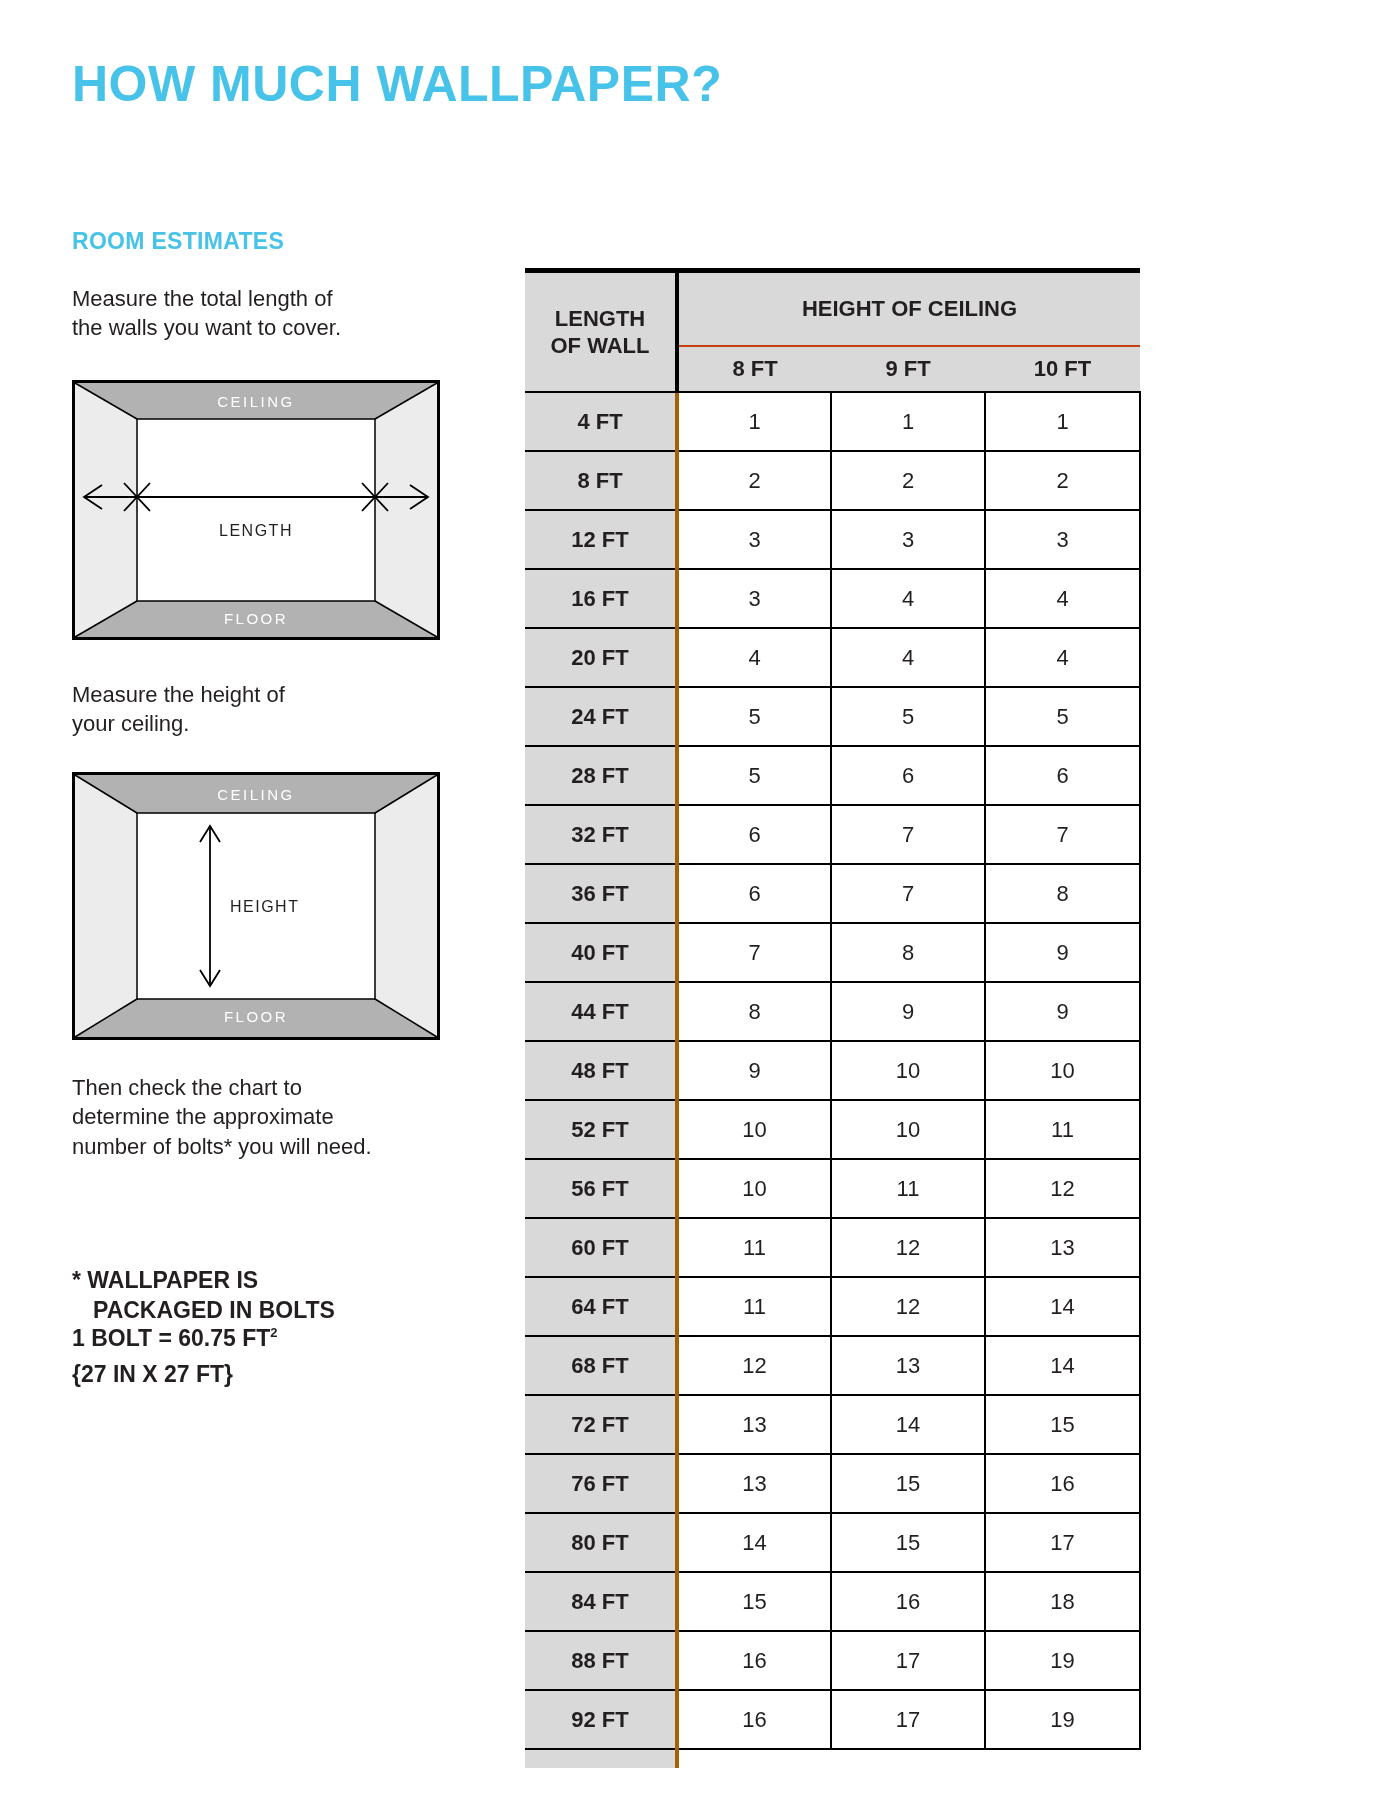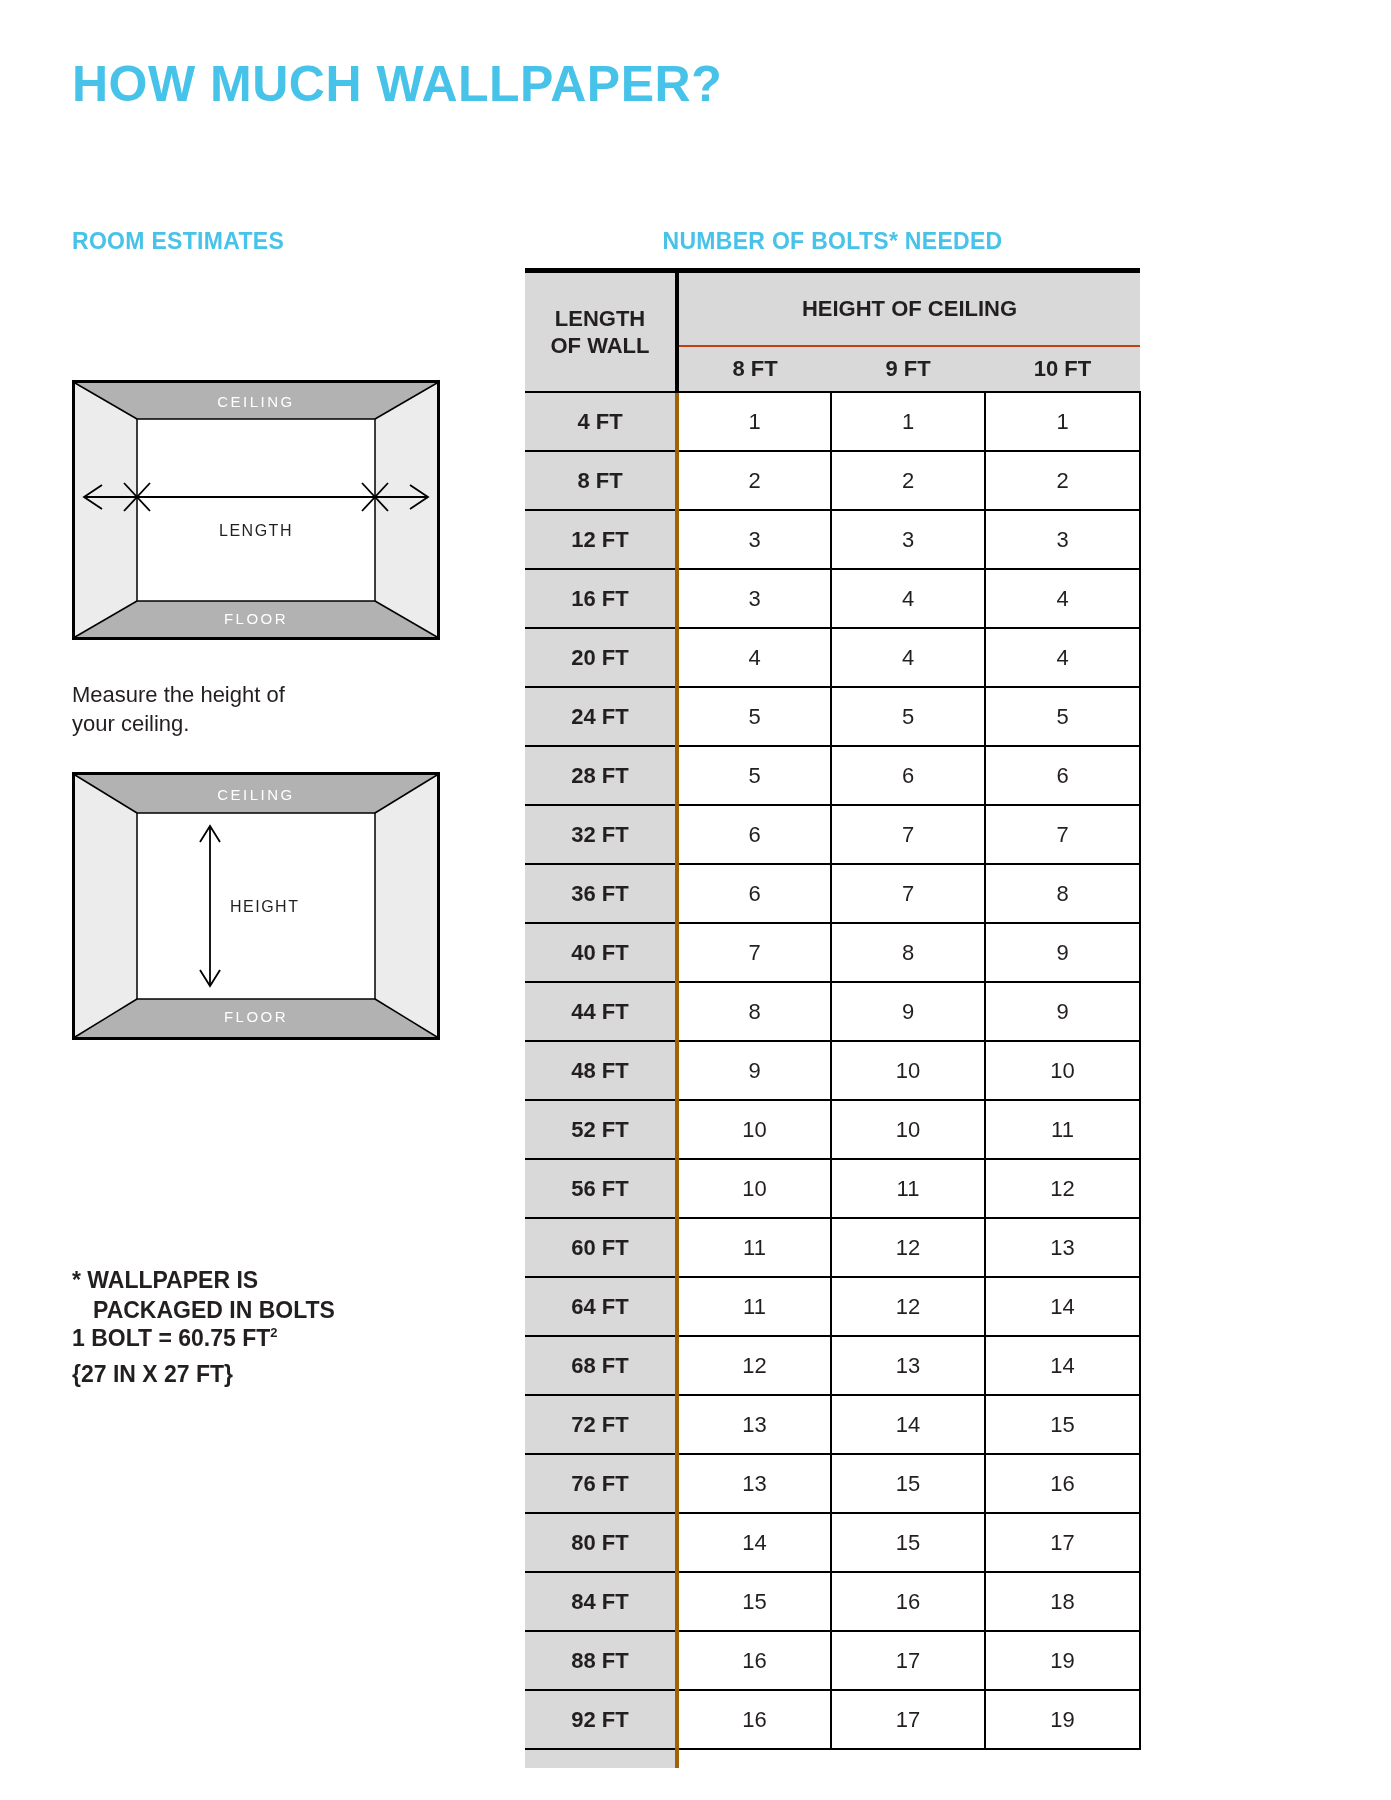--- a/index.html
+++ b/index.html
@@ -47,20 +47,22 @@
 </style>
 </head>
 <body>
 
 <div class="page">
 
   <div class="abs title">HOW MUCH WALLPAPER?</div>
 
   <div class="abs section-heading" style="left:72px;top:228px;">ROOM ESTIMATES</div>
 
+  <div class="abs para" style="left:72px;top:284px;">Measure the total length of
+the walls you want to cover.</div>
 
   <svg class="diagram" style="left:72px;top:380px;" width="368" height="260" viewBox="0 0 368 260">
     <rect class="svg-outline" x="1.5" y="1.5" width="365" height="257"></rect>
     <polygon class="band" points="3,3 365,3 303,39 65,39"></polygon>
     <polygon class="band" points="3,257 365,257 303,221 65,221"></polygon>
     <polygon class="wall" points="3,3 65,39 65,221 3,257"></polygon>
     <polygon class="wall" points="365,3 303,39 303,221 365,257"></polygon>
     <rect class="backwall" x="65" y="39" width="238" height="182"></rect>
     <line class="thin" x1="3" y1="3" x2="65" y2="39"></line>
     <line class="thin" x1="365" y1="3" x2="303" y2="39"></line>
@@ -93,32 +95,34 @@
     <line class="thin" x1="3" y1="265" x2="65" y2="227"></line>
     <line class="thin" x1="365" y1="265" x2="303" y2="227"></line>
     <text class="band-text" x="184" y="28">CEILING</text>
     <text class="band-text" x="184" y="250">FLOOR</text>
     <line class="arrow" x1="138" y1="54" x2="138" y2="214"></line>
     <polyline class="arrow" points="128,70 138,54 148,70"></polyline>
     <polyline class="arrow" points="128,198 138,214 148,198"></polyline>
     <text class="diagram-label" x="158" y="140" style="text-anchor:start;">HEIGHT</text>
   </svg>
 
+  <div class="abs para" style="left:72px;top:1073px;">Then check the chart to
+determine the approximate
+number of bolts* you will need.</div>
 
   <div class="abs footnote" style="left:72px;top:1245px;">
     <div>* WALLPAPER IS</div>
     <div class="indent">PACKAGED IN BOLTS</div>
   </div>
 
   <div class="abs bolt-info" style="left:72px;top:1325px;">
     <span>1 BOLT = 60.75 FT</span><sup>2</sup>
   </div>
   <div class="abs bolt-info" style="left:72px;top:1361px;">{27 IN X 27 FT}</div>
 
-  <div class="abs table-heading">NUMBER OF BOLTS* NEEDED</div>
 
   <table class="bolts-table">
     <colgroup>
       <col style="width:152px">
       <col style="width:154px">
       <col style="width:154px">
       <col style="width:155px">
     </colgroup>
     <thead>
       <tr>

